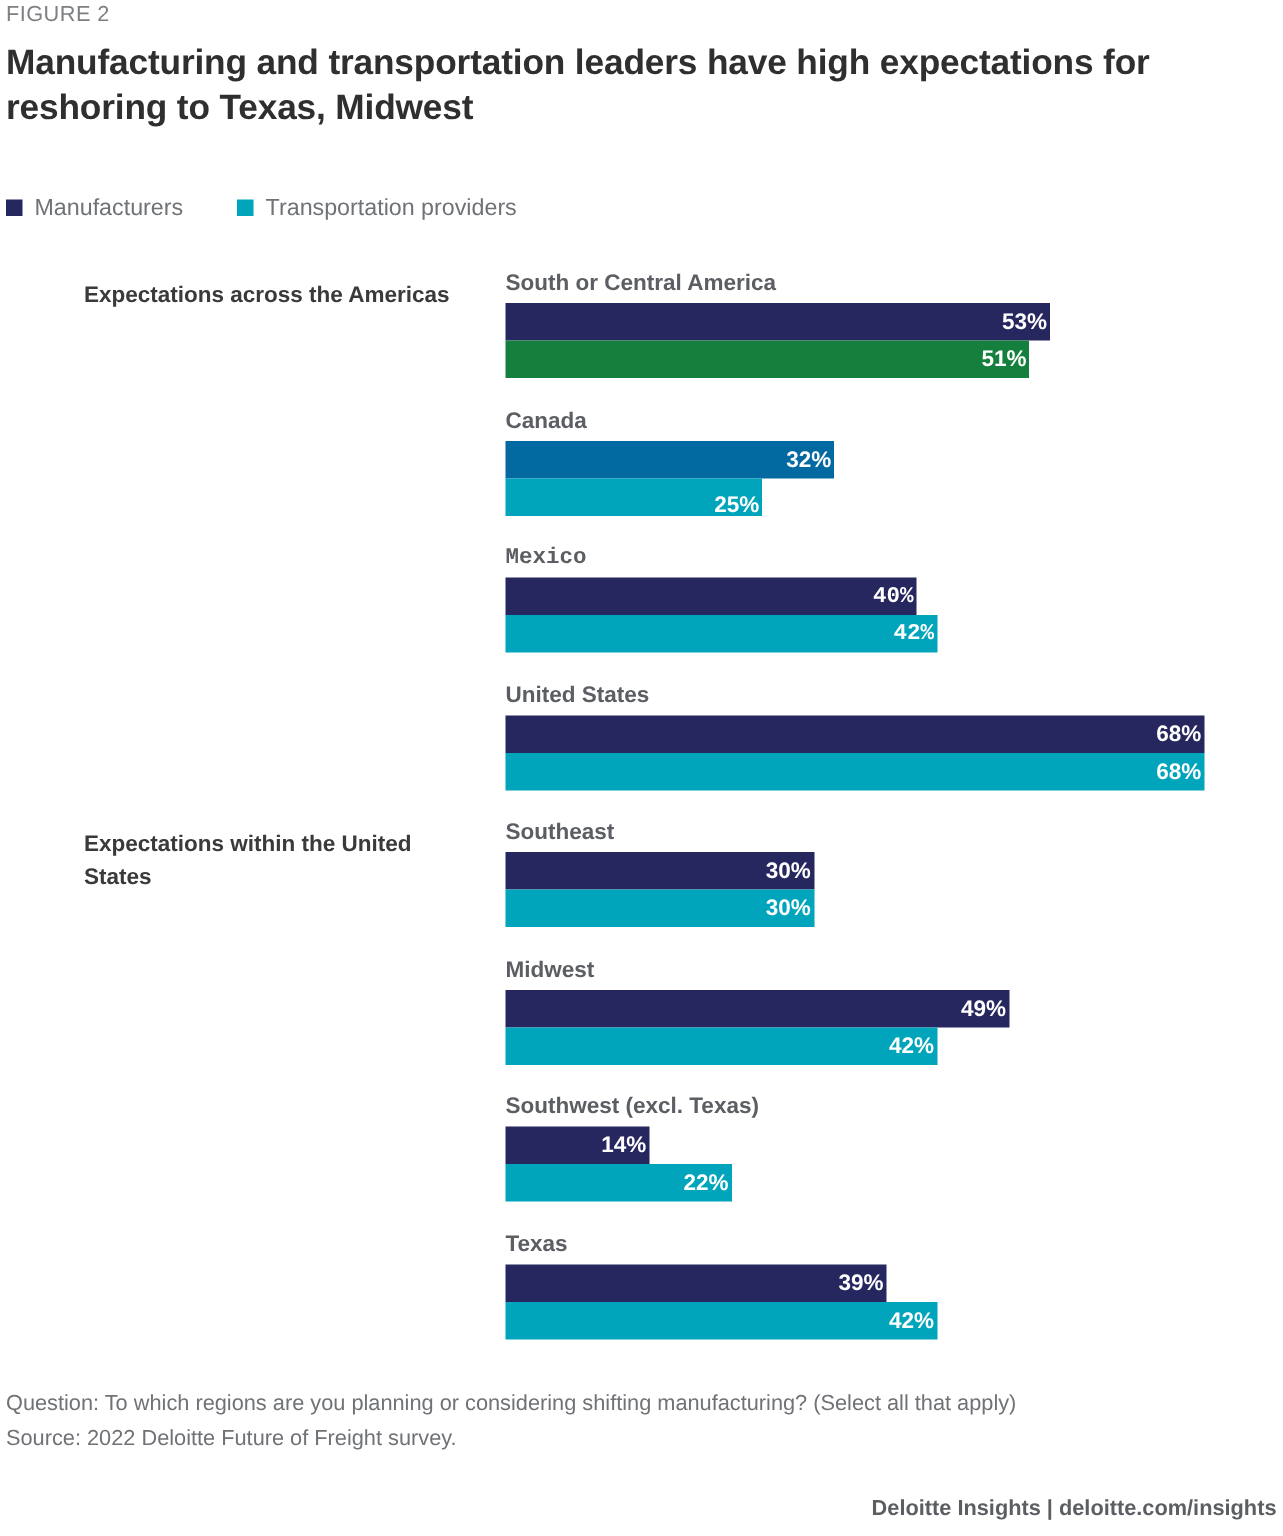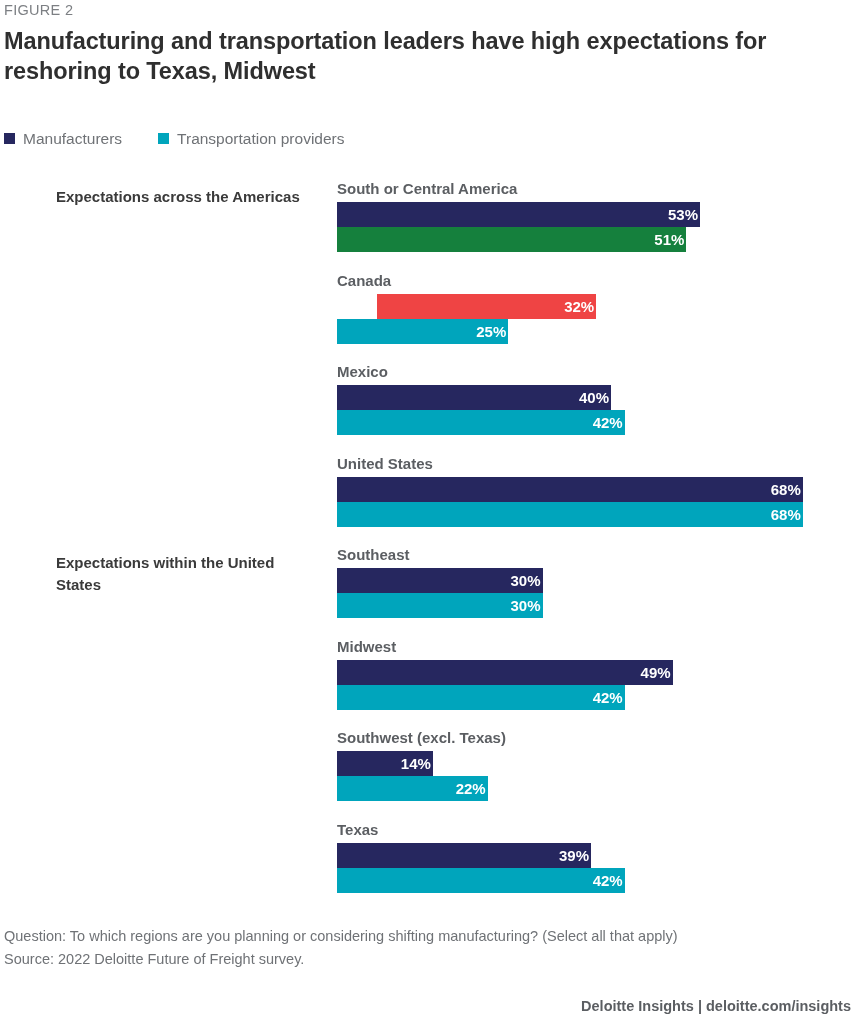--- a/index.html
+++ b/index.html
@@ -182,31 +182,31 @@
         </div>
         <div class="bar-row">
           <div class="bar" style="width: 349.35px; background: #15803d;">
             <span class="bar-value">51%</span>
           </div>
         </div>
       </div>
       <div class="group" style="top: 91.5px;">
         <div class="group-label">Canada</div>
         <div class="bar-row">
-          <div class="bar" style="width: 219.2px; background: #ef4444; margin-left: 40px;">
+          <div class="bar" style="width: 219.2px; background: #0369a1;">
             <span class="bar-value">32%</span>
           </div>
         </div>
         <div class="bar-row">
-          <div class="bar" style="width: 171.25px; background: rgb(0, 165, 188);">
+          <div class="bar" style="width: 171.25px; background: rgb(0, 165, 188); align-items: flex-end;">
             <span class="bar-value">25%</span>
           </div>
         </div>
       </div>
-      <div class="group" style="top: 183px;">
+      <div class="group" style="top: 183px; font-family: Liberation Mono, monospace;">
         <div class="group-label">Mexico</div>
         <div class="bar-row">
           <div class="bar" style="width: 274px; background: rgb(38, 39, 95); text-align: right;">
             <span class="bar-value">40%</span>
           </div>
         </div>
         <div class="bar-row">
           <div class="bar" style="width: 287.7px; background: rgb(0, 165, 188);">
             <span class="bar-value">42%</span>
           </div>

